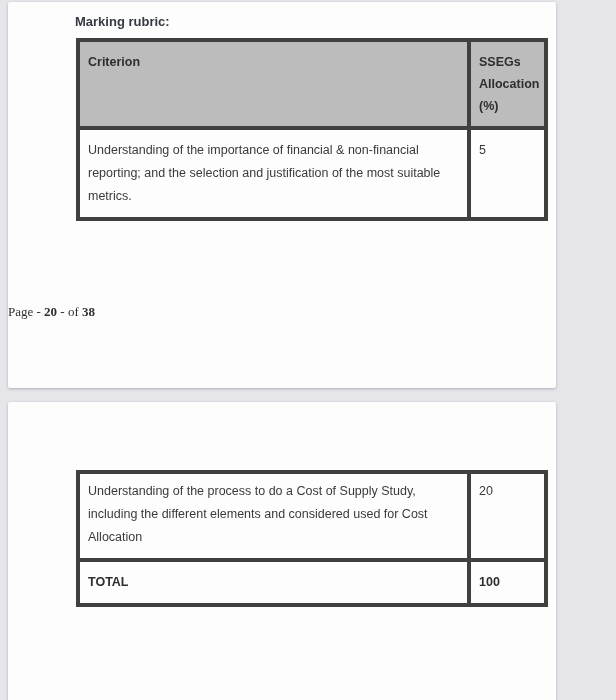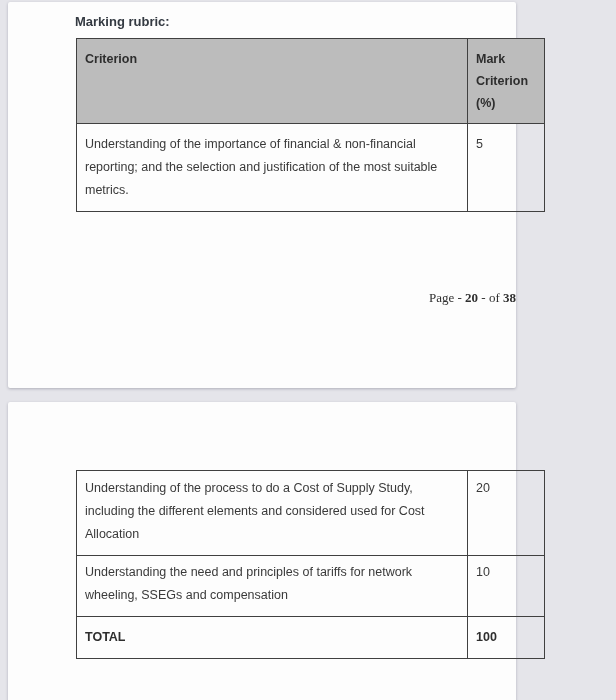--- a/index.html
+++ b/index.html
@@ -10,21 +10,21 @@
     width: 616px;
     height: 700px;
     overflow: hidden;
     background: #e5e5ea;
     position: relative;
     font-family: "Liberation Sans", sans-serif;
   }
   .page {
     position: absolute;
     left: 8px;
-    width: 508px;
+    width: 548px;
     background: #fdfdfd;
     border-radius: 2px;
     box-shadow: 0 1px 3px rgba(40,40,60,0.28);
   }
   .page-1 { top: 2px;   height: 386px; }
   .page-2 { top: 402px; height: 302px; }
 
   .rubric-heading {
     position: absolute;
     left: 67px;
@@ -43,21 +43,21 @@
     font-size: 12.5px;
     line-height: 23px;
     color: #3a3a3a;
   }
   .table-p1 { top: 36px; }
   .table-p2 { top: 68px; }
   col.col-crit { width: 391px; }
   col.col-mark { width: 77px; }
 
   table.rubric th, table.rubric td {
-    border: 1px solid #404040;
+    border: 4px solid #404040;
     padding: 9px 8px;
     vertical-align: top;
     text-align: left;
     font-weight: normal;
   }
   tr.header-row th {
     background: #bcbcbc;
     font-weight: bold;
     color: #2e2e2e;
   }
@@ -73,23 +73,23 @@
   td.crit-cell { text-align: justify; }
   td.mark-cell { text-align: left; }
   tr.total-row td {
     font-weight: bold;
     color: #2e2e2e;
   }
 
   .page-footer {
     position: absolute;
     left: 0;
-    top: 288px;
+    top: 302px;
     width: 100%;
-    text-align: right;
+    text-align: left;
     font-family: "Liberation Serif", serif;
     font-size: 13px;
     color: #2f2f2f;
   }
   .page-footer .bold { font-weight: bold; }
 </style>
 </head>
 <body>
 
 <div class="page page-1">
@@ -97,21 +97,21 @@
   <div class="rubric-heading">Marking rubric:</div>
 
   <table class="rubric table-p1">
     <colgroup>
         <col class="col-crit">
         <col class="col-mark">
       </colgroup>
     <tbody>
         <tr class="header-row" style="height:68px;">
       <th class="crit-header">Criterion</th>
-      <th class="mark-header">Mark Criterion (%)</th>
+      <th class="mark-header">SSEGs Allocation (%)</th>
     </tr>
     <tr style="height:50px;">
       <td class="crit-cell">Understanding of the importance of financial &amp; non-financial reporting; and the selection and justification of the most suitable metrics.</td>
       <td class="mark-cell">5</td>
     </tr>
   </tbody>
     </table>
 
   <div class="page-footer">
     <span>Page - </span><span class="bold">20</span><span> - of </span><span class="bold">38</span>
@@ -124,24 +124,20 @@
   <table class="rubric table-p2">
     <colgroup>
         <col class="col-crit">
         <col class="col-mark">
       </colgroup>
     <tbody>
         <tr style="height:60px;">
       <td class="crit-cell" style="padding-top:6px;">Understanding of the process to do a Cost of Supply Study, including the different elements and considered used for Cost Allocation</td>
       <td class="mark-cell" style="padding-top:6px;">20</td>
     </tr>
-    <tr style="height:48px;">
-      <td class="crit-cell" style="padding-top:5px;">Understanding the need and principles of tariffs for network wheeling, SSEGs and compensation</td>
-      <td class="mark-cell" style="padding-top:5px;">10</td>
-    </tr>
     <tr class="total-row" style="height:28px;">
       <td class="crit-cell" style="text-align:left;">TOTAL</td>
       <td class="mark-cell">100</td>
     </tr>
   </tbody>
     </table>
 
 </div>
 
 </body></html>

